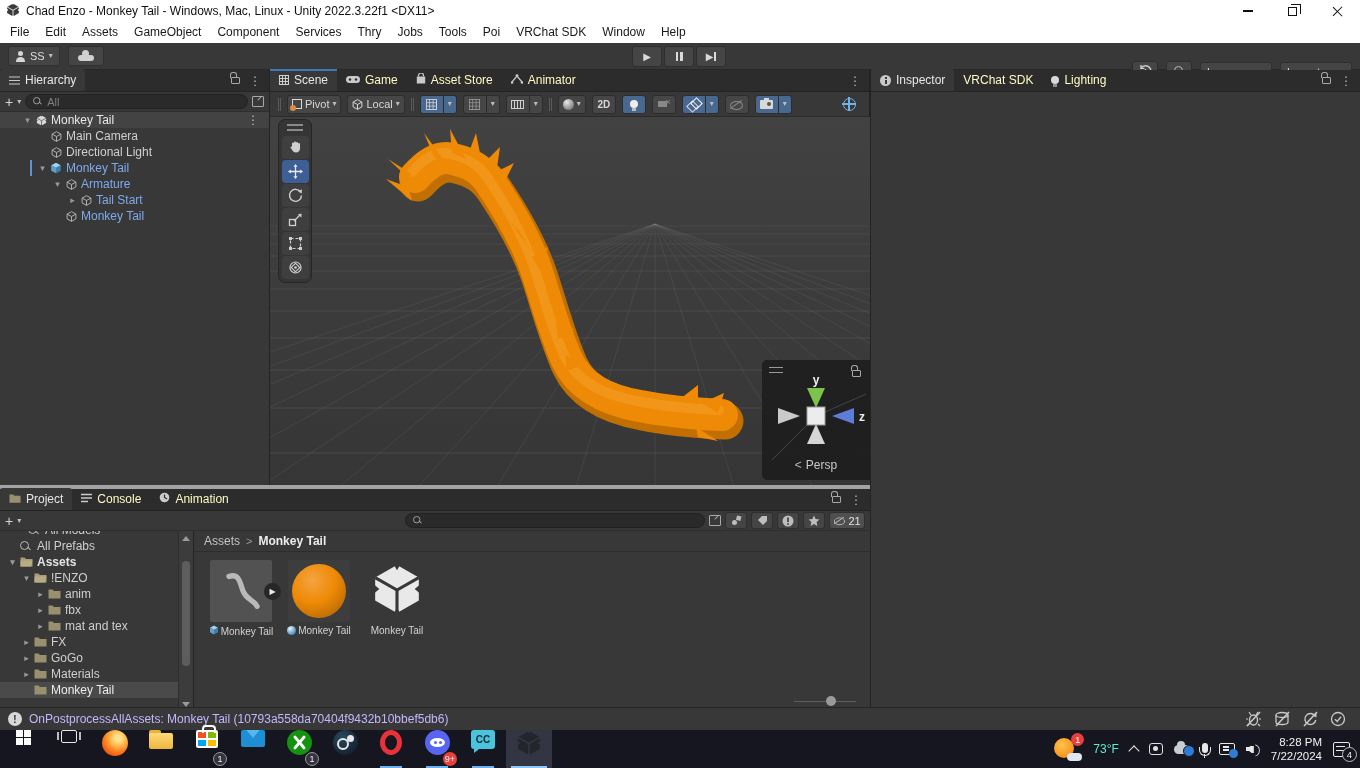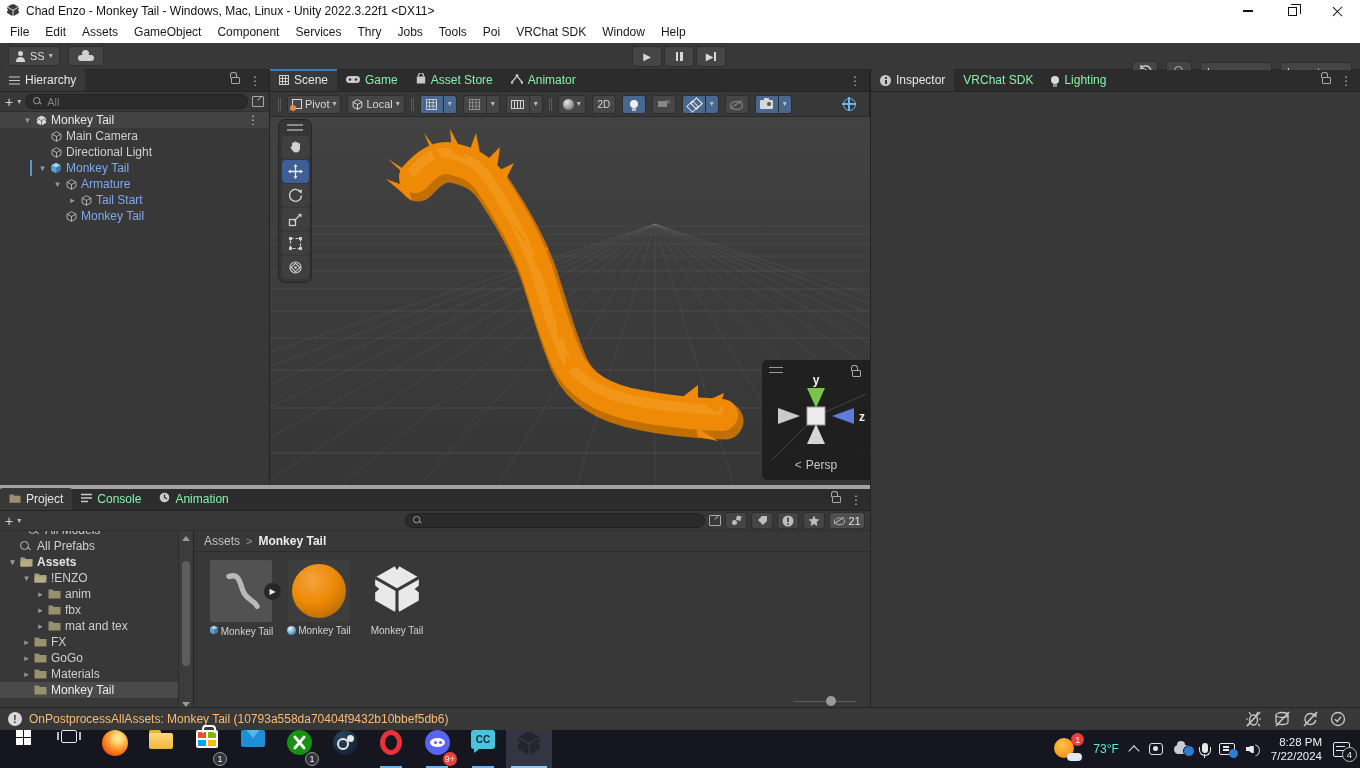--- a/index.html
+++ b/index.html
@@ -38,21 +38,21 @@
   .utb-right{position:absolute;right:8px;top:18px;display:flex;gap:8px;align-items:center}
   .sq{width:26px;height:21px;background:#454545;border:1px solid #2e2e2e;border-radius:3px;display:flex;align-items:center;justify-content:center}
   .mag{width:11px;height:11px;position:relative;display:inline-block}
   .mag::before{content:"";position:absolute;left:0;top:0;width:7px;height:7px;border:1.4px solid #b9b9b9;border-radius:50%}
   .mag::after{content:"";position:absolute;left:7px;top:7px;width:4px;height:1.4px;background:#b9b9b9;transform:rotate(45deg)}
   .select{width:72px;justify-content:space-between}
 
   
   .panel{position:absolute;background:#383838}
   .tabstrip{height:22px;background:#2c2c2c;display:flex;align-items:flex-end;border-bottom:1px solid #242424;position:relative}
-  .tab{height:22px;display:flex;align-items:center;gap:5px;padding:0 9px;font-size:12px;color:#86efac;position:relative}
+  .tab{height:22px;display:flex;align-items:center;gap:5px;padding:0 9px;font-size:12px;color:#fef9c3;position:relative}
   .tab.active{background:#383838;color:#e6e6e6;border-radius:3px 3px 0 0}
   .tab.focused::before{content:"";position:absolute;left:0;top:0;right:0;height:2px;background:var(--tab-accent)}
   .strip-right{margin-left:auto;display:flex;align-items:center;gap:9px;padding-right:8px;height:100%}
   .more{color:#bdbdbd;font-size:12px;line-height:1}
   .lockic{width:9px;height:7px;border:1.2px solid #a8a8a8;border-radius:1px;position:relative;display:inline-block}
   .lockic::before{content:"";position:absolute;width:5px;height:5px;border:1.2px solid #a8a8a8;border-bottom:none;border-radius:3px 3px 0 0;left:-2px;top:-6px}
 
   
   #hierarchy{left:0;top:70px;width:270px;height:415px;border-right:1px solid #232323}
   .mini-toolbar{height:20px;display:flex;align-items:center;padding:0 5px;gap:4px;background:#383838;border-bottom:1px solid #2e2e2e}
@@ -103,21 +103,21 @@
   .eye-ic{width:13px;height:9px;position:relative}
   .eye-ic::before{content:"";position:absolute;left:0;top:1px;width:11px;height:7px;border:1.2px solid #bfbfbf;border-radius:50%}
   .eye-ic::after{content:"";position:absolute;left:-1px;top:4px;width:14px;height:1.4px;background:#bfbfbf;transform:rotate(-35deg)}
   .cam-ic{width:13px;height:9px;background:#d8d8d8;border-radius:1px;position:relative}
   .cam-ic::before{content:"";position:absolute;left:4px;top:-2px;width:5px;height:2px;background:#d8d8d8}
   .cam-ic::after{content:"";position:absolute;right:2px;top:2px;width:4px;height:4px;border-radius:50%;background:#555}
   .orbit-ic{width:13px;height:13px;border:1.5px solid #6fb3e8;border-radius:50%;position:relative}
   .orbit-ic::before{content:"";position:absolute;left:4.5px;top:-2px;width:1.5px;height:14px;background:#6fb3e8}
   .orbit-ic::after{content:"";position:absolute;top:4.5px;left:-2px;height:1.5px;width:14px;background:#6fb3e8}
   .cube-mini{width:11px;height:11px;position:relative}
-  .twoD{font-size:10px;font-weight:normal}
+  .twoD{font-size:10px;font-weight:bold}
 
   
   #viewport{position:relative;width:600px;height:368px;background:#414141;overflow:hidden}
   #vp-svg{position:absolute;left:0;top:0}
   .tail-shadow{fill:none;stroke:var(--orange-dark);stroke-width:37;stroke-linecap:round}
   .tail-main{fill:none;stroke:var(--orange);stroke-width:32;stroke-linecap:round}
   .tail-hi{fill:none;stroke:var(--orange-hi);stroke-width:10;stroke-linecap:round;opacity:.45}
   .fur polygon{fill:var(--orange)}
 
   .toolstrip{position:absolute;left:8px;top:2px;width:34px;background:#353535;border:1px solid #262626;border-radius:7px;padding:4px 3px 3px;display:flex;flex-direction:column;align-items:center;gap:1px}
@@ -167,21 +167,21 @@
   .expander{position:absolute;right:-9px;top:23px;width:17px;height:17px;border-radius:50%;background:#262626;display:flex;align-items:center;justify-content:center;color:#e8e8e8;font-size:8px}
   .alabel{margin-top:3px;font-size:10px;color:#d2d2d2;display:flex;align-items:center;gap:2px;white-space:nowrap}
   .matdot{width:9px;height:9px;border-radius:50%;background:radial-gradient(circle at 35% 30%,#eaf4fb,#4a90c2 70%)}
   .zoomslider{position:absolute;right:14px;bottom:6px;width:62px;height:10px}
   .zoomslider .track{position:absolute;top:4.5px;left:0;width:100%;height:1.5px;background:#5d5d5d}
   .zoomslider .knob{position:absolute;left:32px;top:0;width:10px;height:10px;border-radius:50%;background:#9a9a9a}
 
   
   .statusbar{position:absolute;left:0;top:707px;width:1360px;height:23px;background:#383838;border-top:1px solid #262626;display:flex;align-items:center;padding:0 8px;gap:7px}
   .excl{width:14px;height:14px;border-radius:50%;background:#d8d8d8;color:#2c2c2c;font-size:10px;font-weight:bold;display:flex;align-items:center;justify-content:center;flex:0 0 14px}
-  .statustext{font-size:12px;color:#fdba74}
+  .statustext{font-size:12px;color:#c4b5fd}
   .status-right{margin-left:auto;display:flex;gap:12px;align-items:center;padding-right:6px}
   .status-right svg{display:block}
 
   
   .taskbar{position:absolute;left:0;top:730px;width:1360px;height:38px;background:#15161f;display:flex;align-items:stretch;color:#e8e8e8}
   .tslot{width:46px;display:flex;justify-content:center;position:relative}
   .winlogo{width:15px;height:15px;display:grid;grid-template-columns:7px 7px;grid-template-rows:7px 7px;gap:1px}
   .winlogo i{background:#fff}
   .tb-search{width:352px;background:#f4f4f4;border:1px solid #e6e6e6;display:flex;align-items:center;gap:9px;padding:0 12px;margin:3px 0}
   .tb-search .mag{transform:scale(1.2)}

